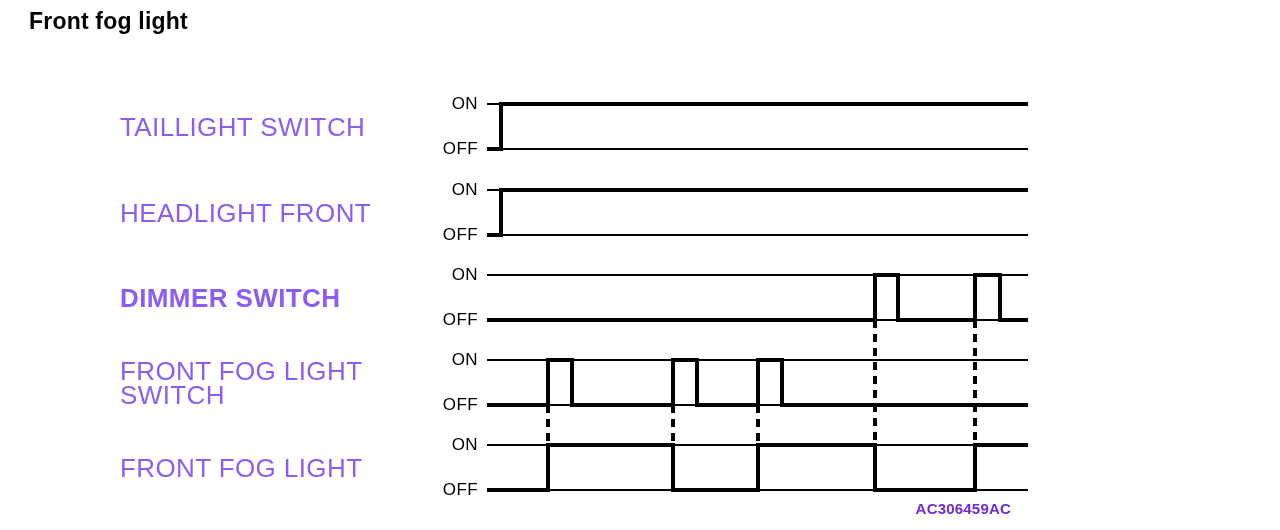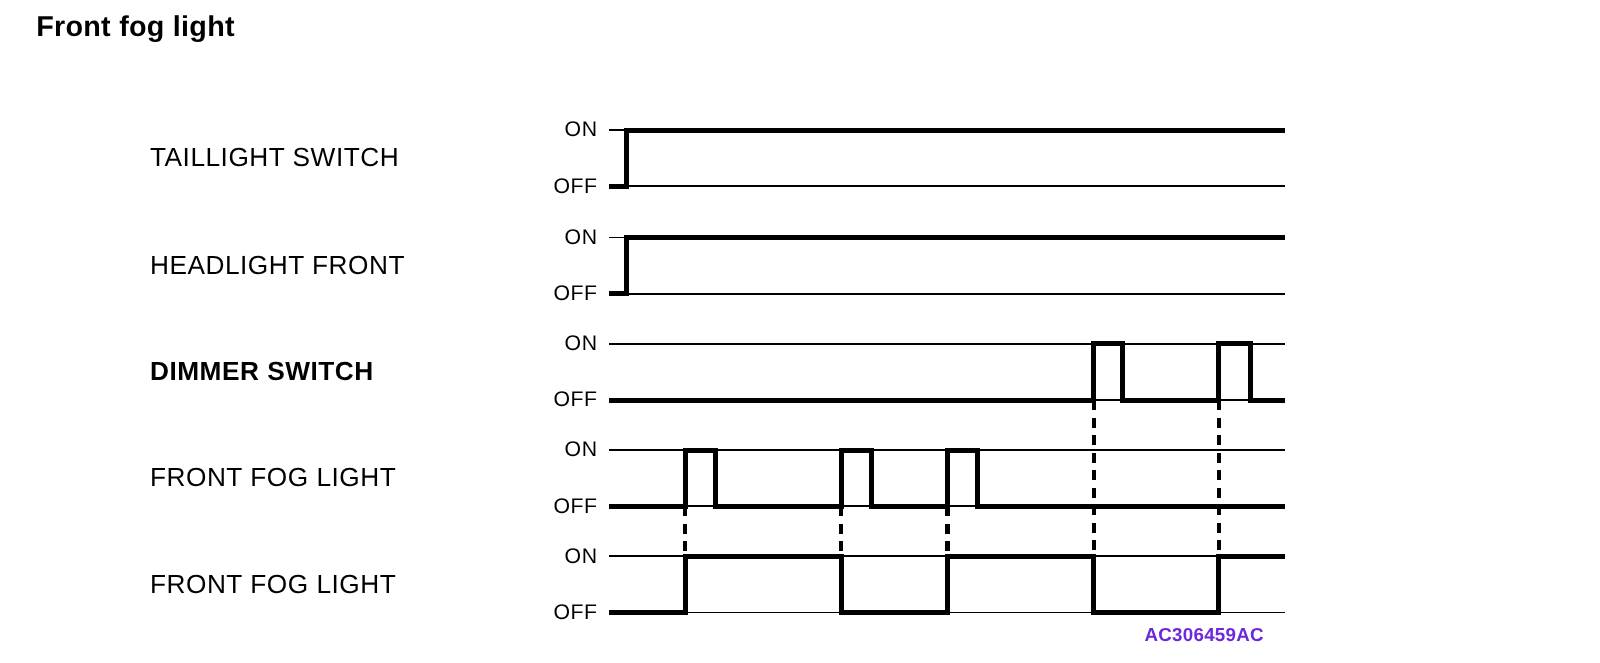--- a/index.html
+++ b/index.html
@@ -27,24 +27,24 @@
     left: 0;
     top: 0;
     width: 1280px;
     height: 530px;
     shape-rendering: crispEdges;
   }
   .sig-label {
     position: absolute;
     left: 120px;
     transform: translateY(-50%);
-    font-size: 21px;
+    font-size: 26px;
     line-height: 24px;
     letter-spacing: 0.4px;
-    color: #000000;
+    color: #8b5cf6;
     white-space: nowrap;
   }
   .lvl-label {
     position: absolute;
     width: 60px;
     left: 418px;
     transform: translateY(-50%);
     text-align: right;
     font-size: 17px;
     letter-spacing: 0.4px;
@@ -102,20 +102,21 @@
       </div>
       <div class="lvl-label" style="top: 190px;">ON</div>
       <div class="lvl-label" style="top: 235px;">OFF</div>
       <div class="sig-label" style="top: 297.5px; font-weight: bold;">
         <div>DIMMER SWITCH</div>
       </div>
       <div class="lvl-label" style="top: 275px;">ON</div>
       <div class="lvl-label" style="top: 320px;">OFF</div>
       <div class="sig-label" style="top: 382.5px;">
         <div>FRONT FOG LIGHT</div>
+        <div>SWITCH</div>
       </div>
       <div class="lvl-label" style="top: 360px;">ON</div>
       <div class="lvl-label" style="top: 405px;">OFF</div>
       <div class="sig-label" style="top: 467.5px;">
         <div>FRONT FOG LIGHT</div>
       </div>
       <div class="lvl-label" style="top: 445px;">ON</div>
       <div class="lvl-label" style="top: 490px;">OFF</div>
     </div>
 

